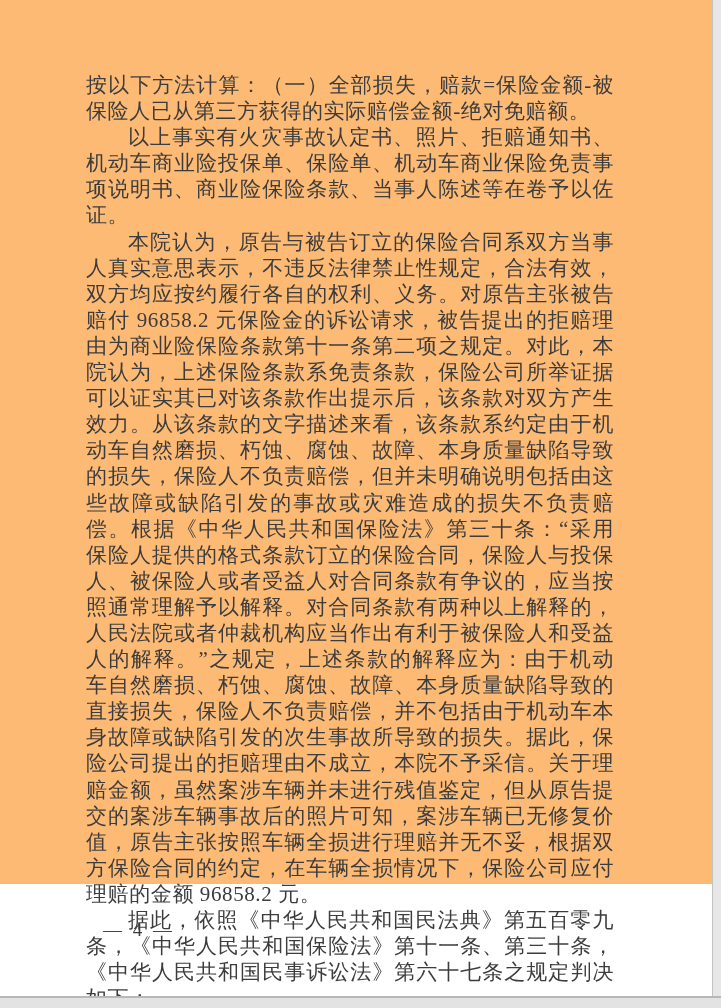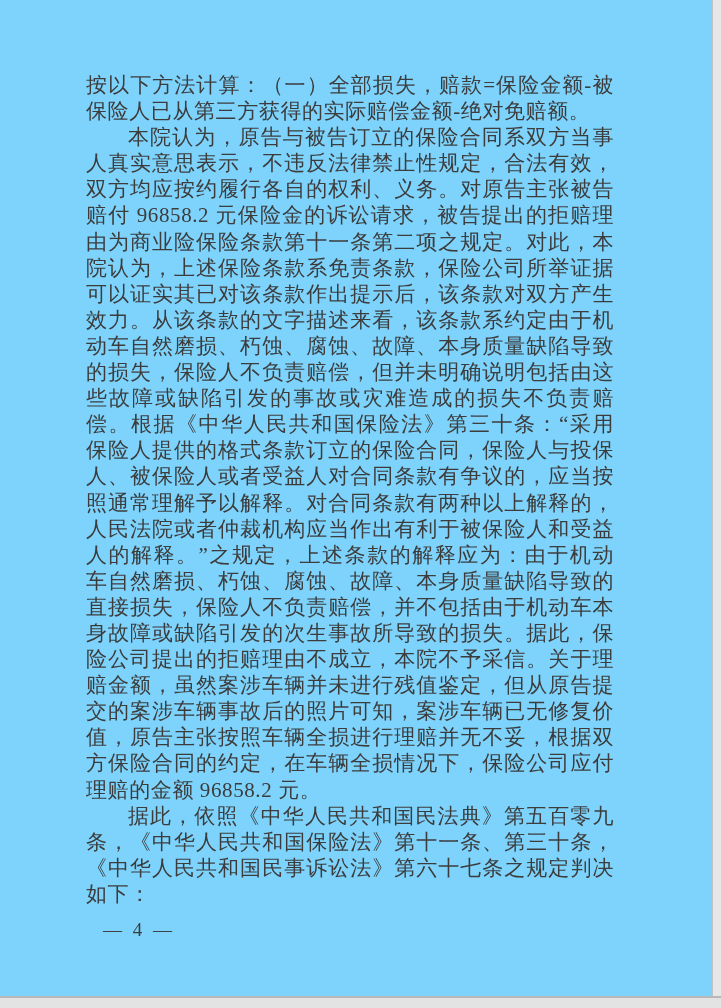--- a/index.html
+++ b/index.html
@@ -1,21 +1,21 @@
 <!DOCTYPE html>
 <html><head>
 <meta charset="utf-8">
 <style>
   html,body{margin:0;padding:0}
   body{
     width:721px;height:1008px;position:relative;overflow:hidden;
     background:#ffffff;
     font-family:"Liberation Serif","DejaVu Serif",serif;
   }
-  .page{position:absolute;left:0;top:0;width:712px;height:996px;background:#7dd3fc}
+  .page{position:absolute;left:0;top:0;width:712px;height:884px;background:#fdba74}
   .text-block{
     position:absolute;left:86px;top:72px;width:528px;
     color:#3c3c3c;font-size:21px;line-height:26.1px;
     text-align:justify;text-justify:inter-character;letter-spacing:0.6px;
   }
   p.para{margin:0;padding:0;text-indent:0}
   p.para.indent{text-indent:2em}
   .footer{
     position:absolute;left:103px;top:919px;
     font-size:19px;letter-spacing:3px;color:#3c3c3c;white-space:nowrap;
@@ -31,20 +31,21 @@
 </style>
 </head>
 <body>
 
 <div class="page">
 
   <div class="text-block">
 
     <p class="para">按以下方法计算：（一）全部损失，赔款=保险金额-被保险人已从第三方获得的实际赔偿金额-绝对免赔额。</p>
 
+    <p class="para indent">以上事实有火灾事故认定书、照片、拒赔通知书、机动车商业险投保单、保险单、机动车商业保险免责事项说明书、商业险保险条款、当事人陈述等在卷予以佐证。</p>
 
     <p class="para indent">本院认为，原告与被告订立的保险合同系双方当事人真实意思表示，不违反法律禁止性规定，合法有效，双方均应按约履行各自的权利、义务。对原告主张被告赔付 96858.2 元保险金的诉讼请求，被告提出的拒赔理由为商业险保险条款第十一条第二项之规定。对此，本院认为，上述保险条款系免责条款，保险公司所举证据可以证实其已对该条款作出提示后，该条款对双方产生效力。从该条款的文字描述来看，该条款系约定由于机动车自然磨损、朽蚀、腐蚀、故障、本身质量缺陷导致的损失，保险人不负责赔偿，但并未明确说明包括由这些故障或缺陷引发的事故或灾难造成的损失不负责赔偿。根据《中华人民共和国保险法》第三十条：“采用保险人提供的格式条款订立的保险合同，保险人与投保人、被保险人或者受益人对合同条款有争议的，应当按照通常理解予以解释。对合同条款有两种以上解释的，人民法院或者仲裁机构应当作出有利于被保险人和受益人的解释。”之规定，上述条款的解释应为：由于机动车自然磨损、朽蚀、腐蚀、故障、本身质量缺陷导致的直接损失，保险人不负责赔偿，并不包括由于机动车本身故障或缺陷引发的次生事故所导致的损失。据此，保险公司提出的拒赔理由不成立，本院不予采信。关于理赔金额，虽然案涉车辆并未进行残值鉴定，但从原告提交的案涉车辆事故后的照片可知，案涉车辆已无修复价值，原告主张按照车辆全损进行理赔并无不妥，根据双方保险合同的约定，在车辆全损情况下，保险公司应付理赔的金额 96858.2 元。</p>
 
     <p class="para indent">据此，依照《中华人民共和国民法典》第五百零九条，《中华人民共和国保险法》第十一条、第三十条，《中华人民共和国民事诉讼法》第六十七条之规定判决如下：</p>
 
   </div>
 
   <div class="footer">— 4 —</div>
 
 </div>

